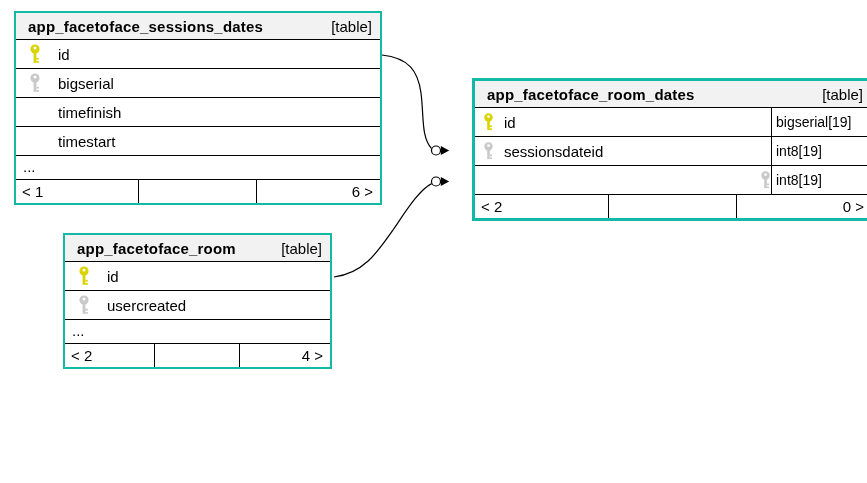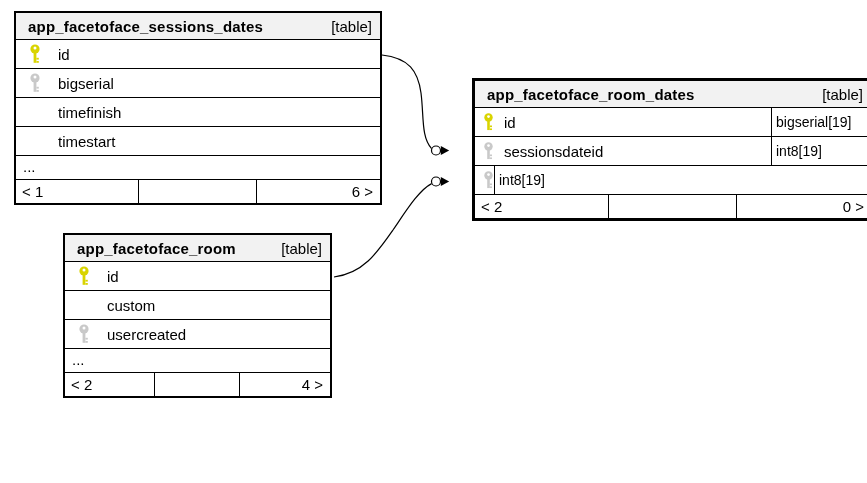--- a/index.html
+++ b/index.html
@@ -14,21 +14,21 @@
   #diagram { position: absolute; inset: 0; }
 
   .edge-layer {
     position: absolute; left: 0; top: 0;
     width: 867px; height: 483px;
     pointer-events: none;
   }
 
   .table-box {
     position: absolute;
-    border: 2px solid #000000;
+    border: 2px solid #14b8a6;
     background: #fff;
   }
   .table-box.emphasized { border-width: 3px; margin-left: 24px; }
 
   .t-sessions-dates { left: 14px;  top: 11px;  width: 368px; }
   .t-room-dates     { left: 448px; top: 78px;  width: 402px; }
   .t-room           { left: 63px;  top: 233px; width: 269px; }
 
   .tbl-header {
     display: flex; justify-content: space-between; align-items: center;
@@ -39,20 +39,21 @@
     cursor: pointer;
   }
   .tbl-name { font-weight: bold; font-size: 15px; letter-spacing: 0.2px; }
   .tbl-tag  { font-size: 15px; }
 
   .tbl-row {
     display: flex; align-items: center;
     height: 29px;
     border-bottom: 1px solid #000;
     font-size: 15px;
+    justify-content: flex-end;
   }
   .tbl-row .key-slot {
     width: 30px;
     padding-left: 13px;
     display: flex; align-items: center;
     flex: none;
   }
   .table-box.compact .tbl-row .key-slot { width: 19px; padding-left: 8px; }
   .tbl-row .col-name { flex: 1; padding-left: 12px; white-space: nowrap; }
   .table-box.compact .tbl-row .col-name { padding-left: 10px; }
@@ -215,24 +216,20 @@
               <circle cx="6" cy="5" r="4.6" fill="#d9d400"></circle>
               <circle cx="6" cy="4.1" r="1.5" fill="#ffffff"></circle>
               <rect x="4.6" y="8.5" width="2.8" height="10.3" fill="#d9d400"></rect>
               <rect x="7.4" y="13.8" width="2.4" height="1.8" fill="#d9d400"></rect>
               <rect x="7.4" y="17" width="2.4" height="1.8" fill="#d9d400"></rect>
             </svg>
           </span>
           <span class="col-name">id</span>
         </div>
         <div class="tbl-row">
-          <span class="key-slot"></span>
-          <span class="col-name">custom</span>
-        </div>
-        <div class="tbl-row">
           <span class="key-slot">
             <svg width="12" height="20" viewBox="0 0 12 20">
               <circle cx="6" cy="5" r="4.6" fill="#c9c9c9"></circle>
               <circle cx="6" cy="4.1" r="1.5" fill="#ffffff"></circle>
               <rect x="4.6" y="8.5" width="2.8" height="10.3" fill="#c9c9c9"></rect>
               <rect x="7.4" y="13.8" width="2.4" height="1.8" fill="#c9c9c9"></rect>
               <rect x="7.4" y="17" width="2.4" height="1.8" fill="#c9c9c9"></rect>
             </svg>
           </span>
           <span class="col-name">usercreated</span>

